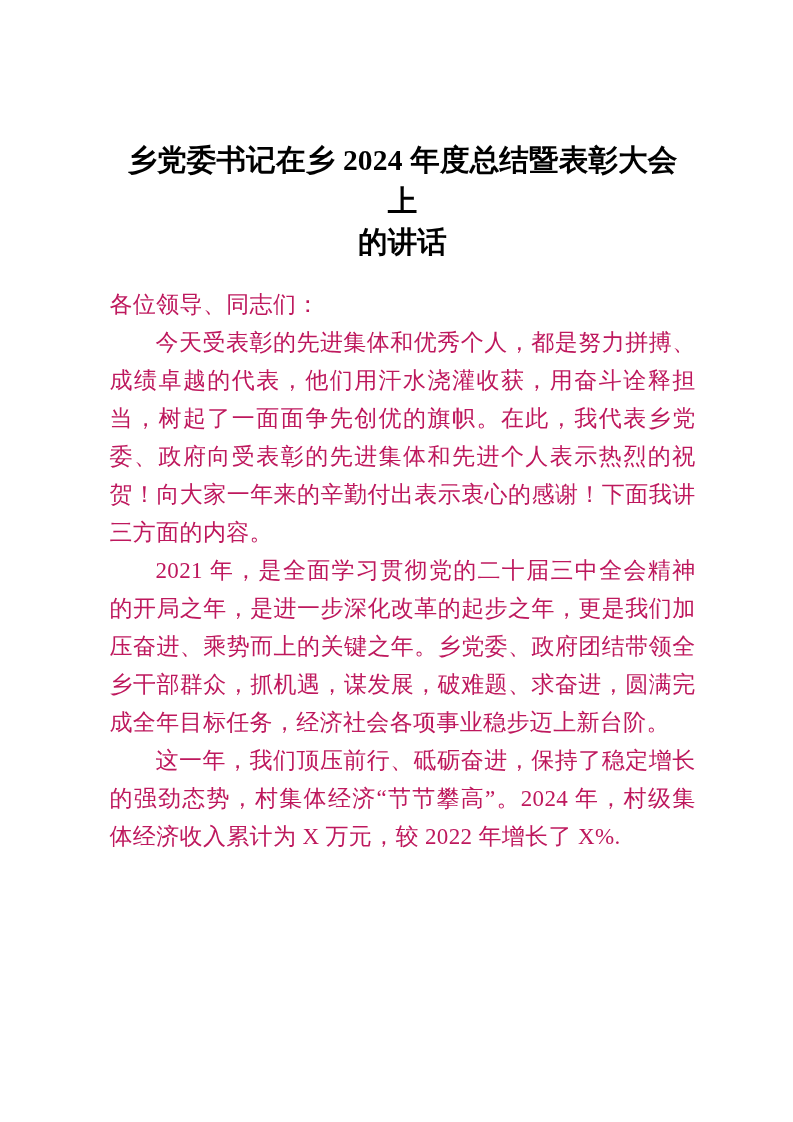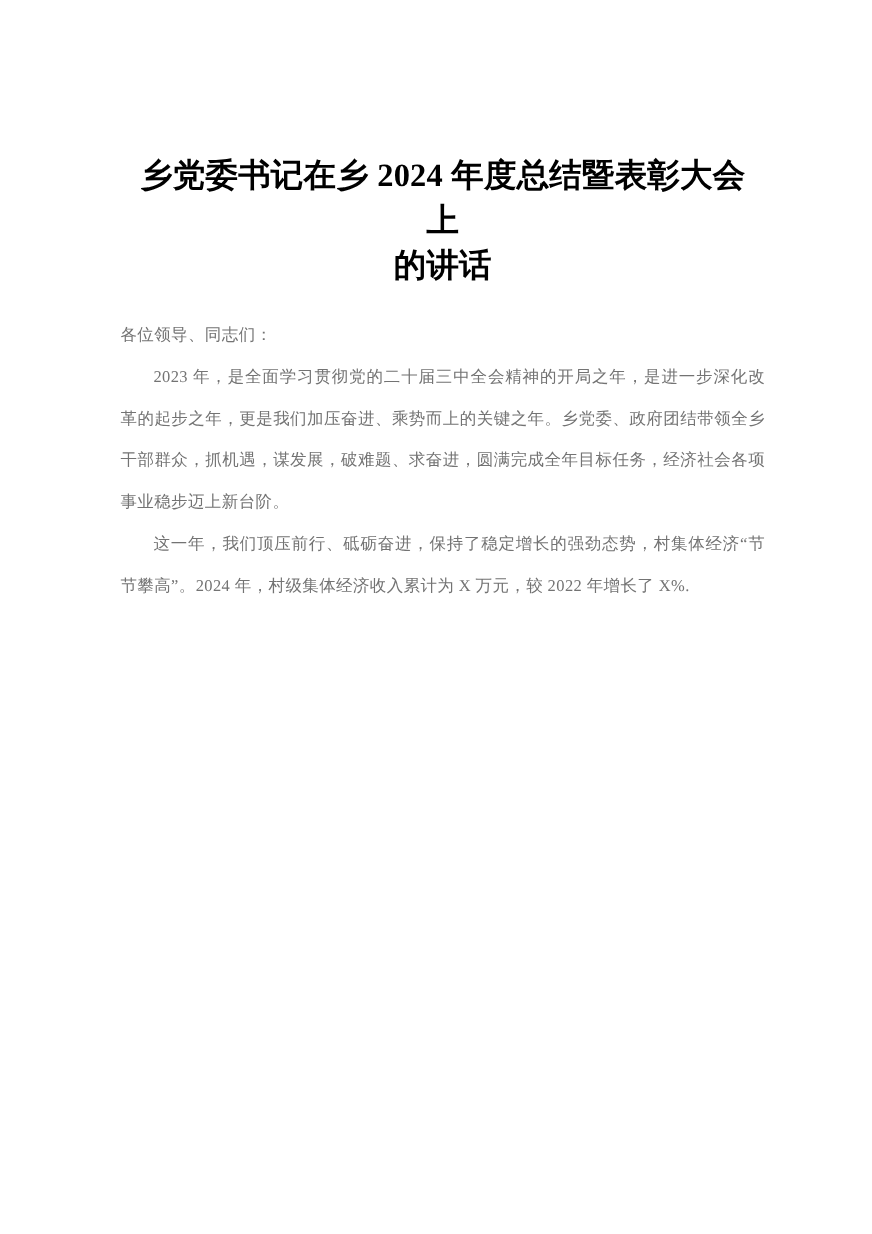--- a/index.html
+++ b/index.html
@@ -35,23 +35,23 @@
     color: #000000;
     letter-spacing: 0.2px;
     margin: 0;
     padding: 0 6px;
     text-rendering: optimizeLegibility;
   }
 
   
   .para {
     font-family: "Liberation Serif", "DejaVu Serif", serif;
-    font-size: 15px;
+    font-size: 23px;
     line-height: 38px;
-    color: #737373;
+    color: #be185d;
     text-align: justify;
     text-justify: inter-character;
     margin: 0;
     letter-spacing: 0.35px;
     word-break: break-all;
   }
 
   .para.indent {
     text-indent: 2em;
   }
@@ -85,20 +85,21 @@
     <h1 class="doc-title">
       <span>乡党委书记在乡 2024 年度总结暨表彰大会上</span><br>
       <span>的讲话</span>
     </h1>
 
     <div class="spacer-title"></div>
 
     <p class="para flush">各位领导、同志们：</p>
 
 
+    <p class="para indent">今天受表彰的先进集体和优秀个人，都是努力拼搏、成绩卓越的代表，他们用汗水浇灌收获，用奋斗诠释担当，树起了一面面争先创优的旗帜。在此，我代表乡党委、政府向受表彰的先进集体和先进个人表示热烈的祝贺！向大家一年来的辛勤付出表示衷心的感谢！下面我讲三方面的内容。</p>
 
 
-    <p class="para indent">2023 年，是全面学习贯彻党的二十届三中全会精神的开局之年，是进一步深化改革的起步之年，更是我们加压奋进、乘势而上的关键之年。乡党委、政府团结带领全乡干部群众，抓机遇，谋发展，破难题、求奋进，圆满完成全年目标任务，经济社会各项事业稳步迈上新台阶。</p>
+    <p class="para indent">2021 年，是全面学习贯彻党的二十届三中全会精神的开局之年，是进一步深化改革的起步之年，更是我们加压奋进、乘势而上的关键之年。乡党委、政府团结带领全乡干部群众，抓机遇，谋发展，破难题、求奋进，圆满完成全年目标任务，经济社会各项事业稳步迈上新台阶。</p>
 
     <p class="para indent">这一年，我们顶压前行、砥砺奋进，保持了稳定增长的强劲态势，村集体经济“节节攀高”。2024 年，村级集体经济收入累计为 X 万元，较 2022 年增长了 X%.</p>
 
   </div>
 </div>
 
 </body></html>

